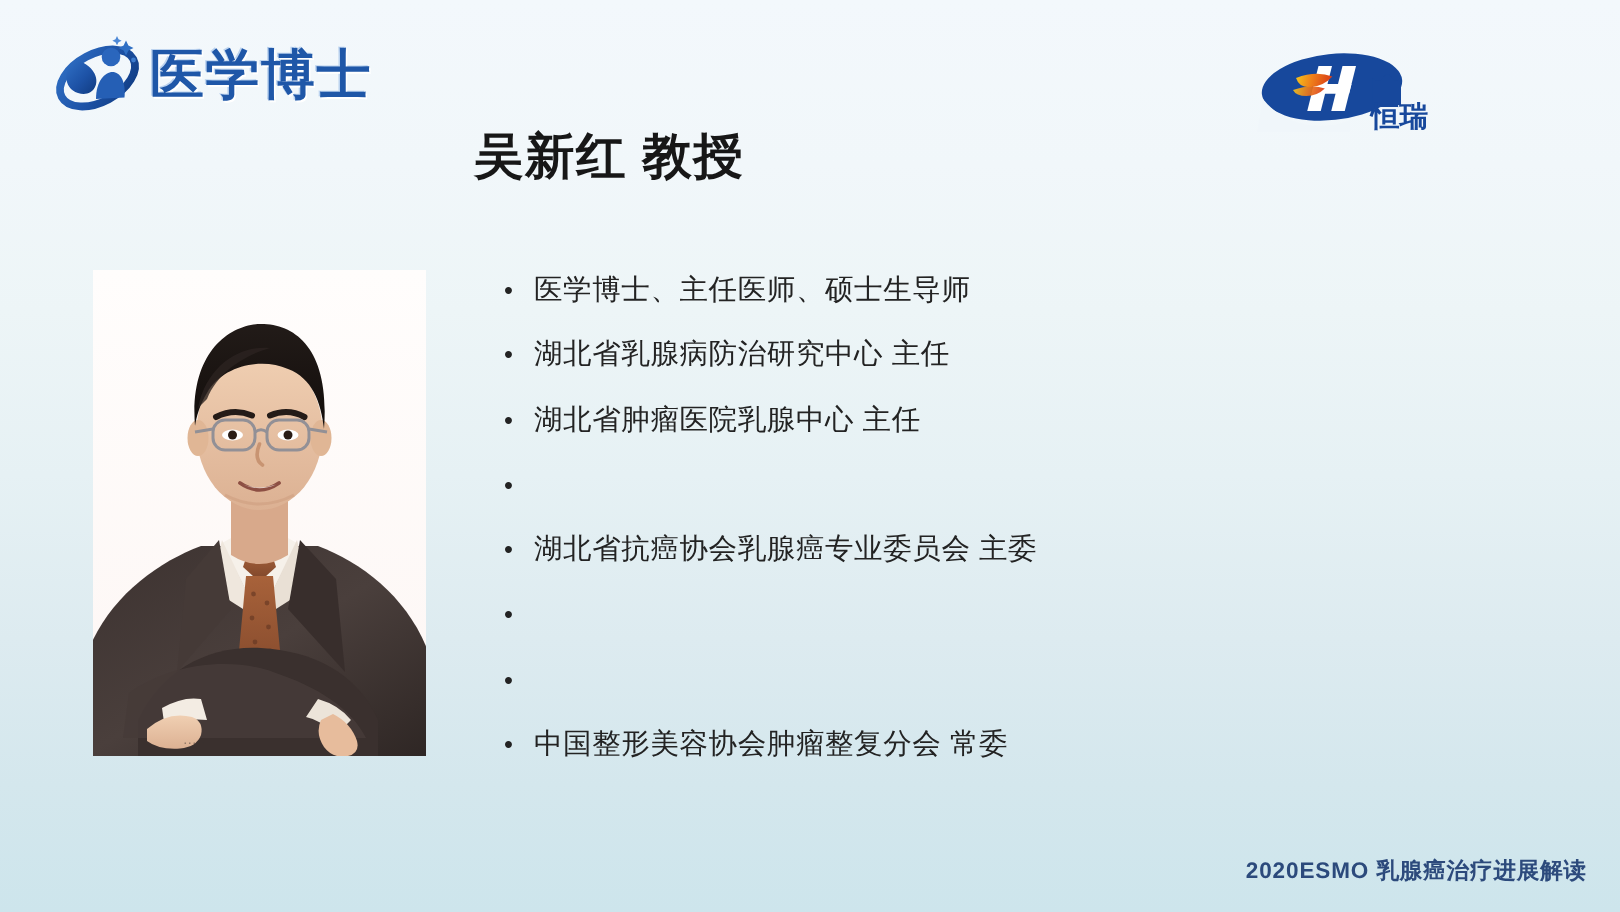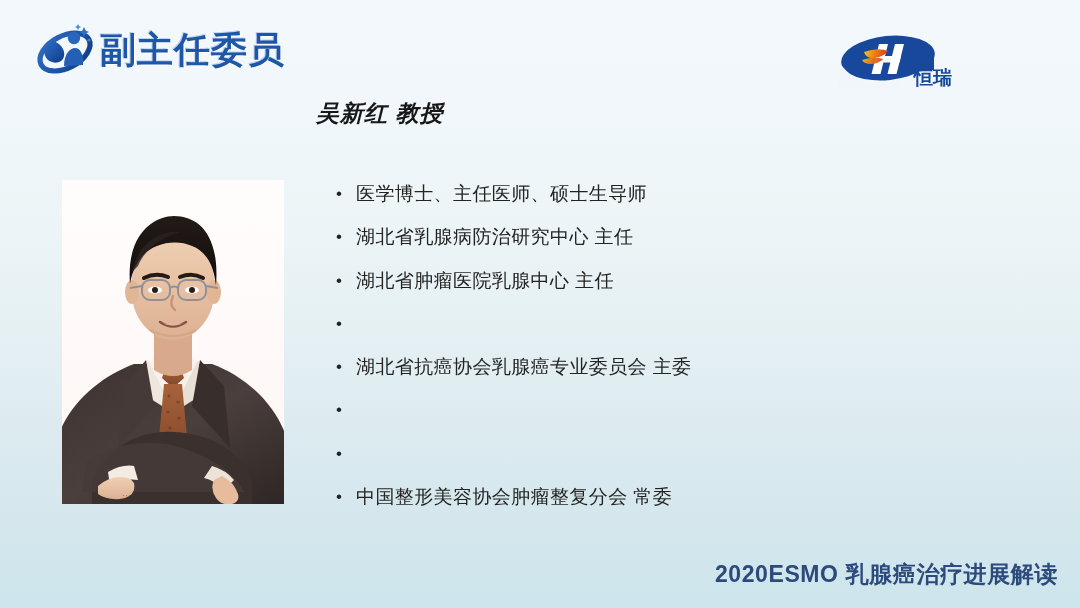--- a/index.html
+++ b/index.html
@@ -57,28 +57,27 @@
     right: 118px;
     top: 32px;
     width: 126px;
     height: 58px;
   }
 
   
   .speaker-title {
     position: absolute;
     left: 316px;
-    top: 100px;
-    font-size: 23px;
+    top: 84px;
+    font-size: 33px;
     font-weight: bold;
     color: #171717;
     letter-spacing: 1px;
     line-height: 1.2;
     white-space: nowrap;
-    font-style: italic;
   }
 
   
   .portrait {
     position: absolute;
     left: 62px;
     top: 180px;
     width: 222px;
     height: 324px;
     background: #fffdfb;
@@ -120,21 +119,21 @@
     position: absolute;
     left: 0;
     right: 0;
     bottom: 0;
     height: 64px;
   }
   .footer-title {
     position: absolute;
     right: 22px;
     bottom: 18px;
-    font-size: 23px;
+    font-size: 15px;
     font-weight: bold;
     color: #2c4a7c;
     letter-spacing: 0.6px;
     white-space: nowrap;
   }
 </style>
 </head>
 <body>
 
 <div class="slide">
@@ -158,21 +157,21 @@
 
         <circle cx="40" cy="17" r="6.2" fill="#2a66bd"></circle>
 
         <path d="M30 45 C 30 33, 36 27, 41 27 C 46 27, 50 33, 49 44 Z" fill="#255fb5"></path>
 
         <path d="M50 6 l1.6 3.4 3.4 1.6 -3.4 1.6 -1.6 3.4 -1.6 -3.4 -3.4 -1.6 3.4 -1.6 Z" fill="#2f6fc4"></path>
         <path d="M44 3 l1 2.1 2.1 1 -2.1 1 -1 2.1 -1 -2.1 -2.1 -1 2.1 -1 Z" fill="#4d88d6"></path>
         <circle cx="55" cy="19" r="1.6" fill="#3e7ccd"></circle>
       </svg>
     </span>
-    <span class="brand-text">副主任委员</span>
+    <span class="brand-text">医学博士</span>
   </div>
 
   <div class="brand-right">
     <svg width="126" height="58" viewBox="0 0 126 58">
       <defs>
         <linearGradient id="hrOrange" x1="0" y1="0" x2="1" y2="0">
           <stop offset="0%" stop-color="#f4c21d"></stop>
           <stop offset="45%" stop-color="#ef7f1a"></stop>
           <stop offset="100%" stop-color="#d93b17"></stop>
         </linearGradient>

